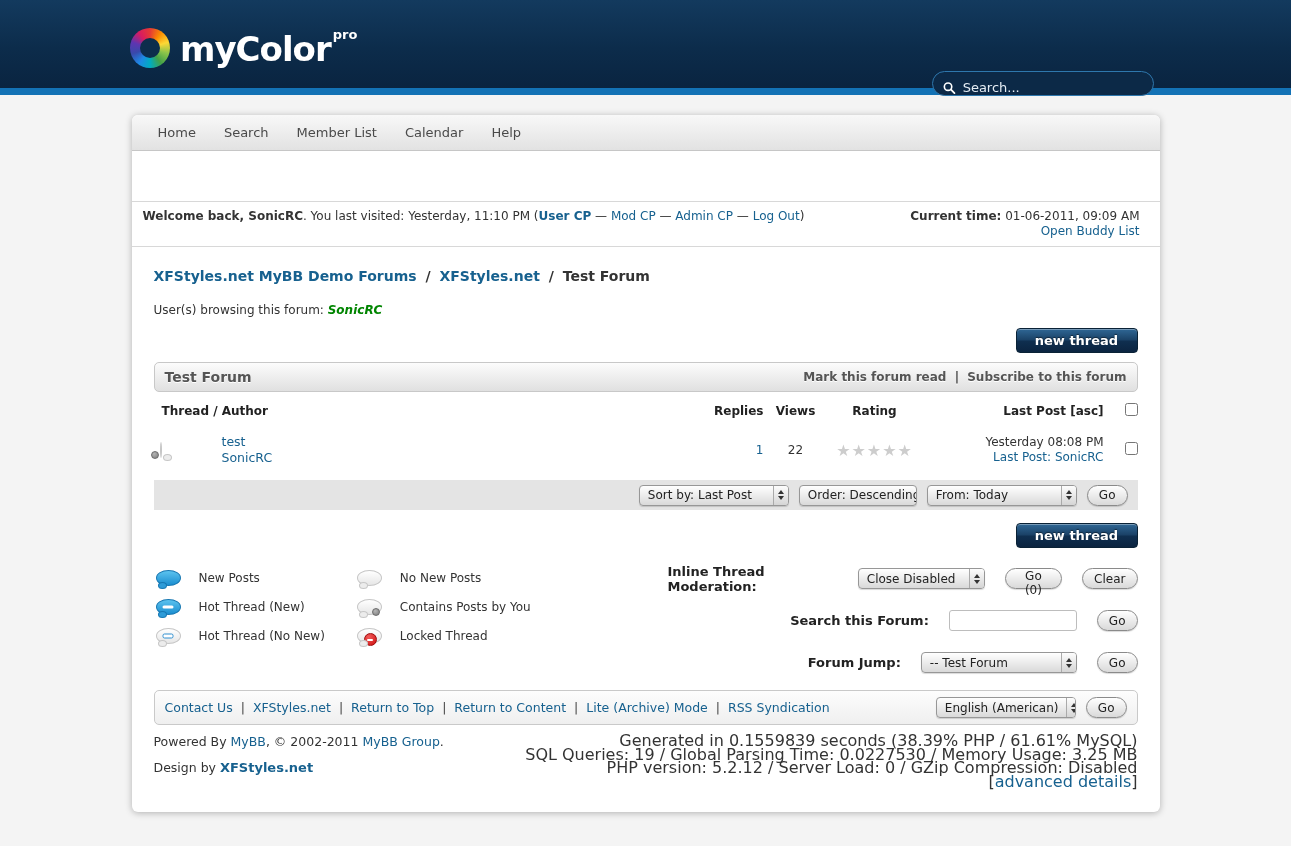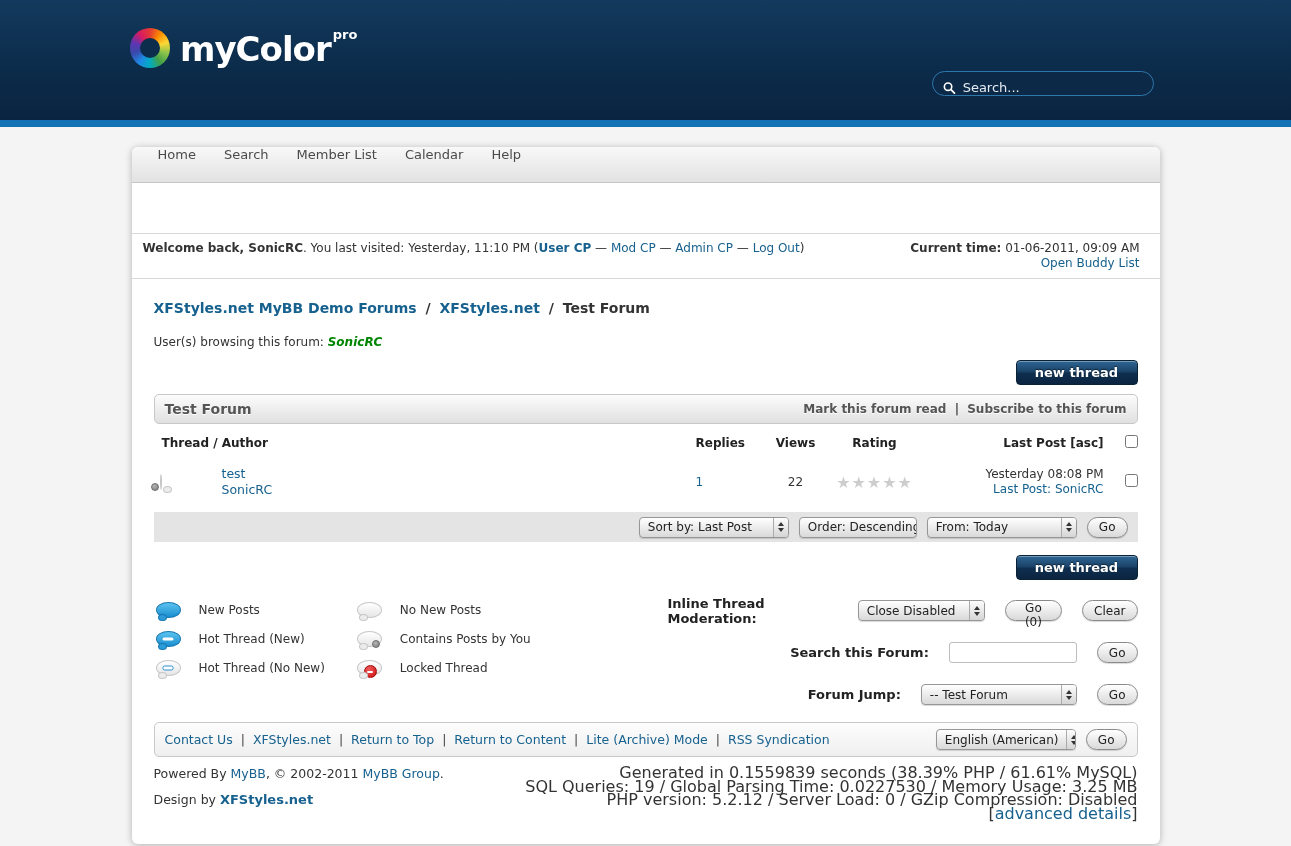--- a/index.html
+++ b/index.html
@@ -1,38 +1,38 @@
 <!DOCTYPE html>
 <html><head>
 <meta charset="utf-8">
 <style>
   * { margin:0; padding:0; box-sizing:border-box; }
   body { font-family:"DejaVu Sans","Liberation Sans",sans-serif; background:#f4f4f4; }
   .page { width:1291px; height:846px; background:#f4f4f4; position:relative; overflow:hidden; font-size:12px; color:#333; }
 
   
-  .site-header { height:120px; background:linear-gradient(180deg,#133a5e 0%,#0c2c4b 55%,#0a2440 100%); position:relative; }
+  .site-header { height:88px; background:linear-gradient(180deg,#133a5e 0%,#0c2c4b 55%,#0a2440 100%); position:relative; }
   .logo { position:absolute; left:130px; top:27px; display:flex; align-items:center; cursor:pointer; }
   .logo-wheel { width:40px; height:40px; border-radius:50%; position:relative;
     background:conic-gradient(#e53935,#fb8c00,#fdd835,#8bc34a,#43a047,#00acc1,#1e88e5,#3949ab,#5e35b1,#d81b60,#e53935); }
   .logo-wheel::after { content:''; position:absolute; inset:10px; border-radius:50%; background:#0d2d4c; }
   .logo-text { color:#fff; font-size:34px; font-weight:bold; letter-spacing:-1px; margin-left:10px; }
   .logo-sup { color:#fff; font-size:13px; font-weight:bold; vertical-align:22px; margin-left:2px; letter-spacing:0; }
   .search-wrap { position:absolute; right:137px; top:71px; width:222px; height:25px; border:1px solid #2e77ad;
     border-radius:13px; background:#0c2947; display:flex; align-items:flex-end; padding:0 10px; }
   .search-wrap input { background:transparent; border:none; outline:none; color:#eef3f8; font-size:13px;
     font-family:inherit; width:100%; margin-left:7px; }
   .search-wrap input::placeholder { color:#e4ecf4; opacity:1; }
   .accent-strip { height:7px; background:#1372b5; }
 
   
   .container { width:1028px; margin:20px auto 0 auto; background:#fff; border-radius:6px;
     box-shadow:0 1px 7px rgba(0,0,0,0.28); }
   .navbar { height:36px; background:linear-gradient(180deg,#f8f8f8,#e2e2e2); border-bottom:1px solid #c6c6c6;
-    border-radius:6px 6px 0 0; display:flex; padding:0 12px; }
+    border-radius:6px 6px 0 0; display:flex; align-items:center; padding:0 12px; }
   .nav-item { font-size:13px; color:#4a4a4a; padding:0 14px; cursor:pointer; }
   .nav-spacer { height:50px; background:#fff; }
 
   
   .welcome { border-top:1px solid #d8d8d8; border-bottom:1px solid #d8d8d8; background:#fff;
     display:flex; justify-content:space-between; padding:7px 20px 7px 11px; line-height:15px; font-size:12px; }
   .bold { font-weight:bold; }
   a.link, .link { color:#17618f; text-decoration:none; cursor:pointer; }
   .welcome-right { text-align:right; }
 
@@ -51,21 +51,21 @@
   
   .table-header-bar { margin-top:9px; height:30px; border:1px solid #c8c8c8; border-radius:5px;
     background:linear-gradient(180deg,#fcfcfc,#e0e0e0); display:flex; align-items:center;
     justify-content:space-between; padding:0 10px; }
   .table-title { font-size:14px; font-weight:bold; color:#555; text-shadow:0 1px 0 #fff; }
   .table-header-links { font-size:12px; font-weight:bold; color:#555; text-shadow:0 1px 0 #fff; }
   .table-header-links .hl { color:#555; cursor:pointer; }
 
   .cols { display:flex; align-items:center; }
   .col-thread { flex:1 1 auto; padding-left:8px; }
-  .col-replies { width:68px; text-align:left; }
+  .col-replies { width:68px; text-align:right; }
   .col-views { width:64px; text-align:center; }
   .col-rating { width:94px; text-align:center; }
   .col-lastpost { width:182px; text-align:right; }
   .col-check { width:34px; text-align:right; }
   .thead { padding:11px 0 9px 0; font-weight:bold; font-size:12px; color:#222; }
   .trow { padding:6px 0 8px 0; }
   .thread-cell { display:flex; align-items:center; padding-left:6px; }
   .thread-icon-box { width:62px; }
   .thread-titles { line-height:16px; font-size:12.5px; }
   .stars { letter-spacing:1px; font-size:16px; color:#cdcdcd; text-shadow:0 1px 0 #fff; }

